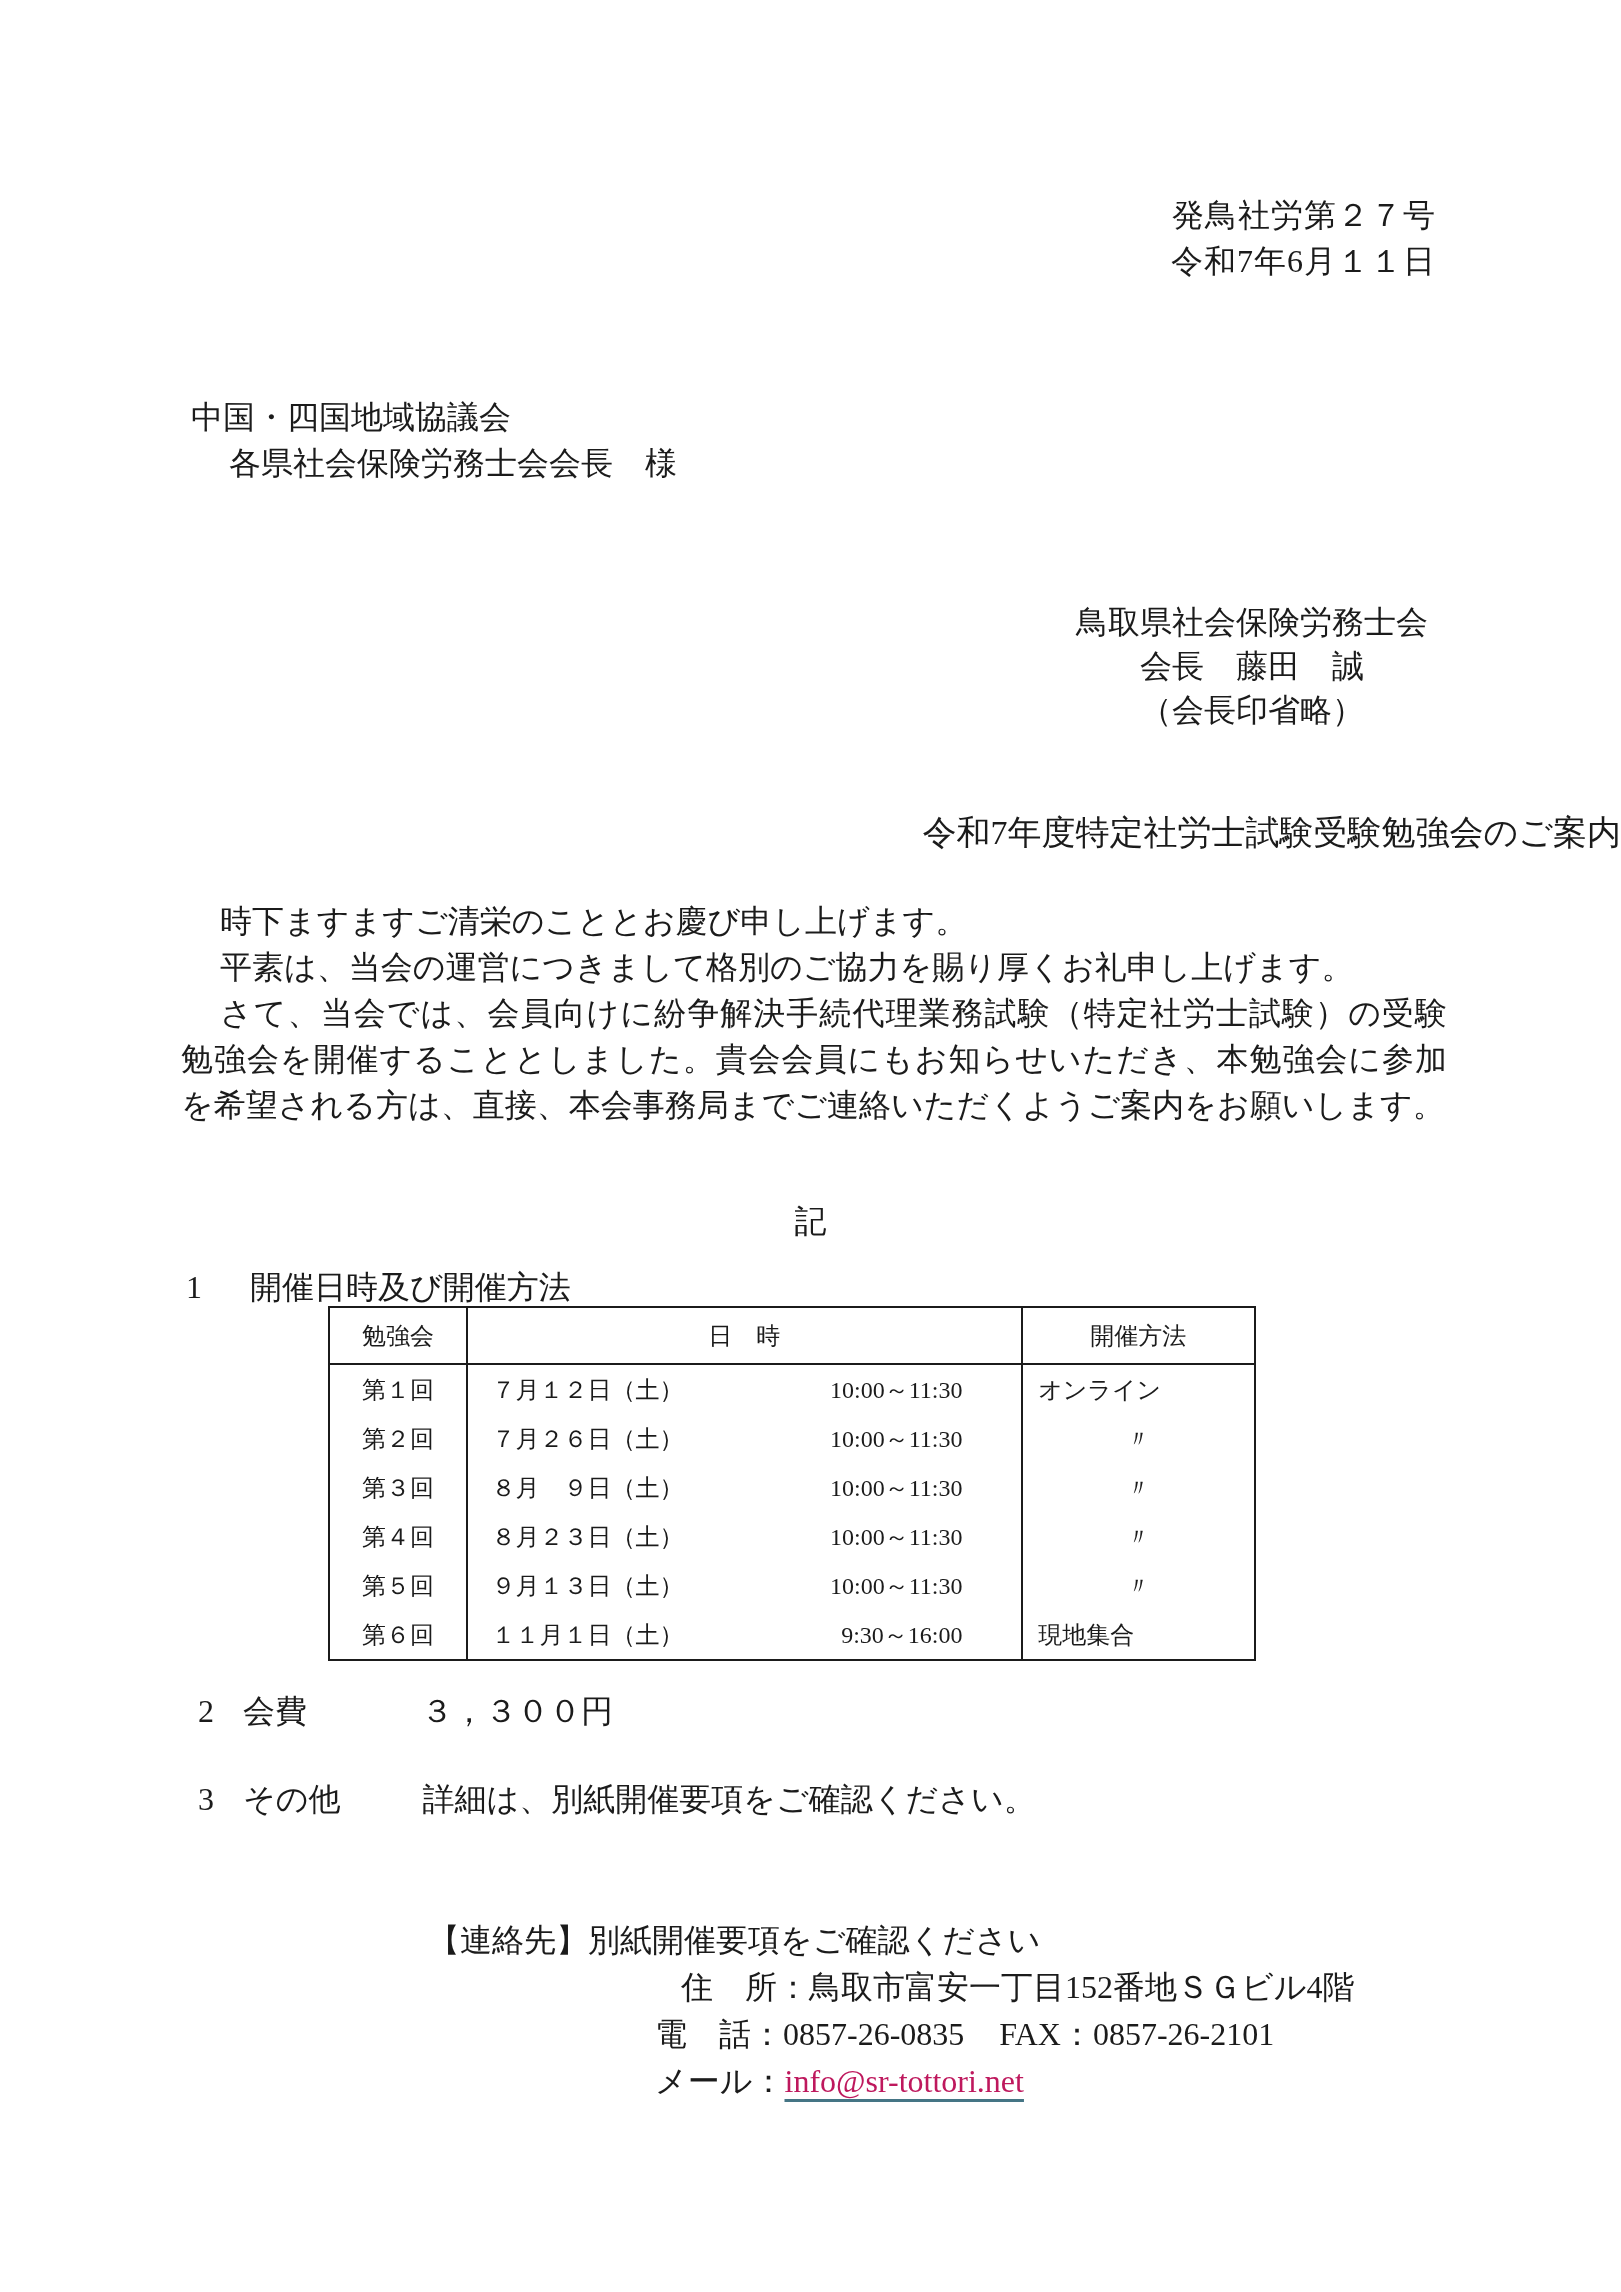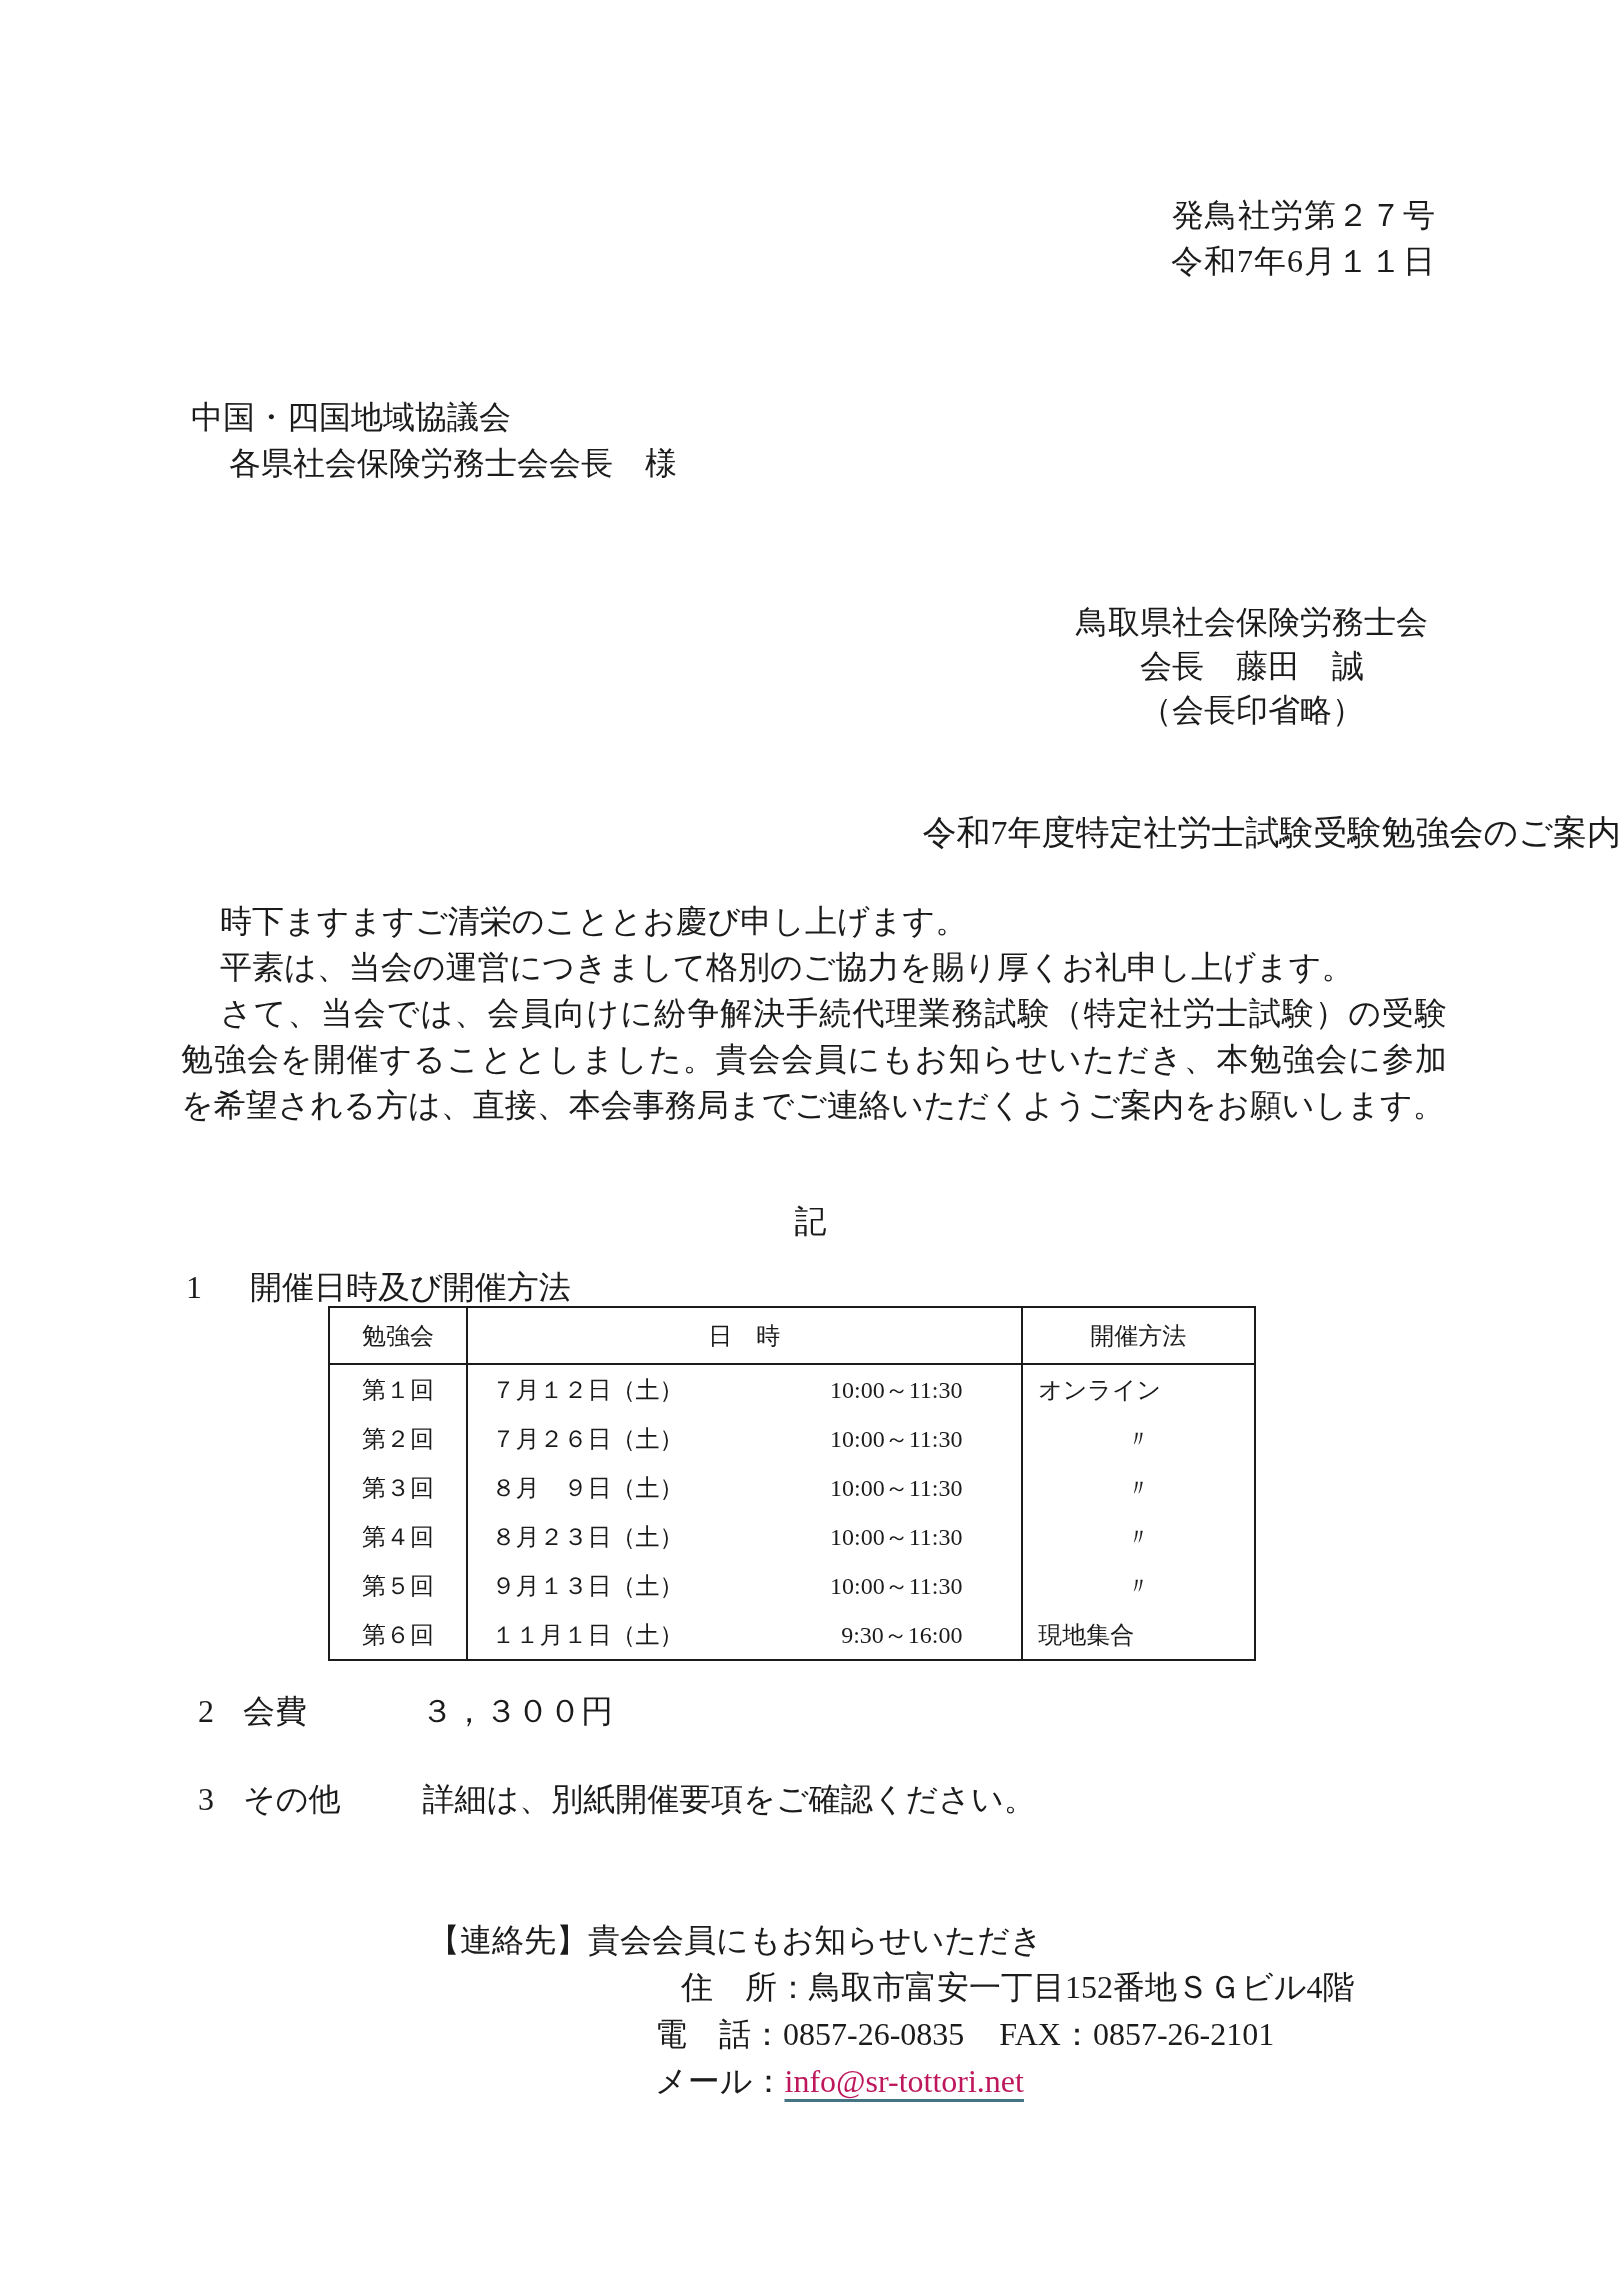--- a/index.html
+++ b/index.html
@@ -215,21 +215,21 @@
   </table>
 
   <div class="abs sec sec2 line">
     <span>2</span><span class="sec-label">会費</span><span class="sec-value">３，３００円</span>
   </div>
 
   <div class="abs sec sec3 line">
     <span>3</span><span class="sec-label">その他</span><span class="sec-value">詳細は、別紙開催要項をご確認ください。</span>
   </div>
 
-  <div class="abs contact-heading line">【連絡先】貴会会員にもお知らせいただき</div>
+  <div class="abs contact-heading line">【連絡先】別紙開催要項をご確認ください</div>
 
   <div class="abs contact-line1 line">
     <span>住　所：</span><span>鳥取市富安一丁目152番地ＳＧビル4階</span>
   </div>
 
   <div class="abs contact-line2 line">
     <span>電　話：</span><span>0857-26-0835</span><span class="fax-group">FAX：</span><span>0857-26-2101</span>
   </div>
 
   <div class="abs contact-line3 line">

